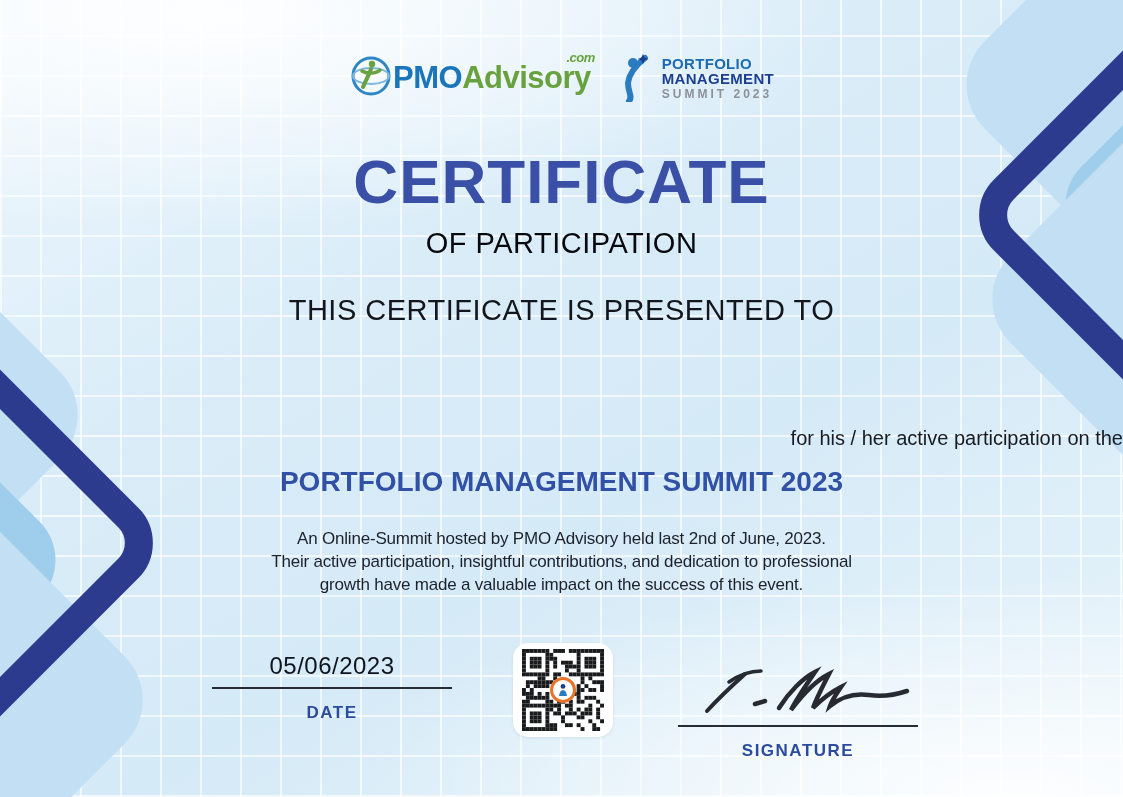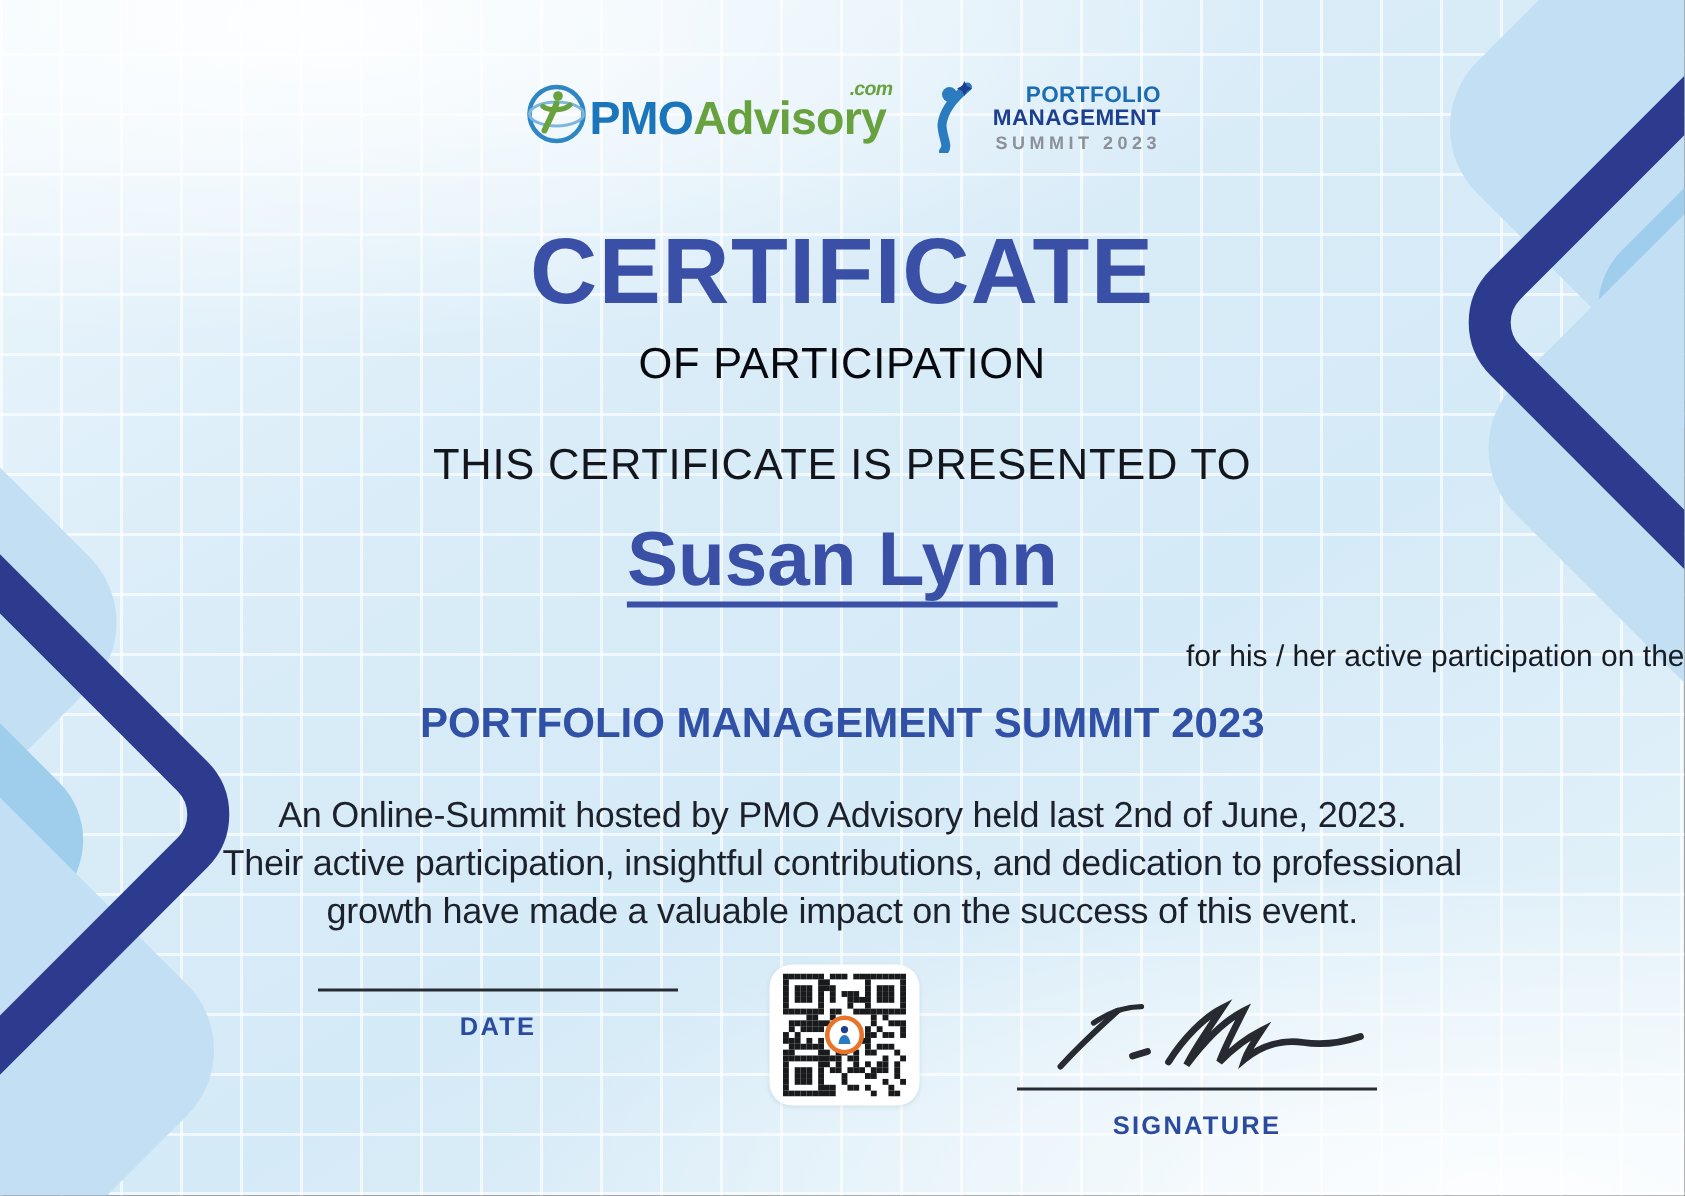--- a/index.html
+++ b/index.html
@@ -27,33 +27,33 @@
   .dG{width:470px;height:470px;left:-399px;top:465px;}
   .dF{width:560px;height:560px;left:-570px;top:235px;}
   
   .content{position:absolute;inset:0;text-align:center;}
   .logos{position:absolute;top:50px;left:0;right:0;display:flex;justify-content:center;align-items:center;gap:30px;}
   .pmo-logo{display:flex;align-items:center;gap:0;}
   .pmo-text{font-weight:700;font-size:31px;letter-spacing:-.5px;position:relative;}
   .pmo-blue{color:#1b75bb;}
   .pmo-green{color:#67a23e;}
   .pmo-com{position:absolute;top:-10px;right:-4px;font-size:13px;color:#67a23e;font-style:italic;font-weight:700;}
-  .summit-logo{display:flex;align-items:center;gap:7px;text-align:right;}
+  .summit-logo{display:flex;align-items:center;gap:7px;text-align:left;}
   .summit-text{line-height:1.02;}
   .summit-l1{font-weight:700;font-size:15px;color:#1c6cb4;letter-spacing:.3px;}
   .summit-l2{font-weight:700;font-size:15px;color:#1c3f90;letter-spacing:.3px;}
   .summit-l3{font-weight:700;font-size:12px;color:#8b9099;letter-spacing:3px;margin-top:2px;}
   .title{position:absolute;top:146px;left:0;right:0;font-size:62px;font-weight:700;color:#3a4fa6;letter-spacing:1px;}
   .subtitle{position:absolute;top:227px;left:0;right:0;font-size:29px;font-weight:400;color:#07090f;letter-spacing:.5px;}
   .presented{position:absolute;top:294px;left:0;right:0;font-size:29px;font-weight:400;color:#13161d;letter-spacing:.5px;}
   .recipient{position:absolute;top:343px;left:0;right:0;font-size:51px;font-weight:700;color:#3a4fa6;}
   .recipient span{text-decoration:underline;text-decoration-thickness:4px;text-underline-offset:11px;}
   .participation{position:absolute;top:427px;left:0;right:0;font-size:20px;color:#171b23;text-align:right;}
   .event-title{position:absolute;top:466px;left:0;right:0;font-size:28px;font-weight:700;color:#3051a5;}
-  .bodytext{position:absolute;top:528px;left:0;right:0;font-size:24px;line-height:1.34;color:#1c212c;letter-spacing:-.2px;}
+  .bodytext{position:absolute;top:528px;left:0;right:0;font-size:17px;line-height:1.34;color:#1c212c;letter-spacing:-.2px;}
   .bodytext span{display:block;}
   
   .sig-block{position:absolute;width:240px;}
   .date-block{left:212px;top:652px;}
   .sign-block{left:678px;top:638px;margin-top:28px;}
   .line{border:none;border-top:2px solid #272c34;margin:7px 0 0 0;width:100%;}
   .date-value{font-size:24px;color:#10141c;letter-spacing:.5px;}
   .block-label{margin-top:14px;font-size:17px;font-weight:700;color:#2b4b9e;letter-spacing:1.5px;}
   .sig-svg{height:52px;display:block;margin:0 auto;}
   .qr-card{position:absolute;left:513px;top:643px;width:100px;height:94px;background:#fff;border-radius:15px;
@@ -106,31 +106,31 @@
           <div class="summit-l1">PORTFOLIO</div>
           <div class="summit-l2">MANAGEMENT</div>
           <div class="summit-l3">SUMMIT 2023</div>
         </span>
       </div>
     </div>
 
     <div class="title">CERTIFICATE</div>
     <div class="subtitle">OF PARTICIPATION</div>
     <div class="presented">THIS CERTIFICATE IS PRESENTED TO</div>
-    <div class="recipient"><span>Susan Lynn</span></div>
     <div class="participation">for his / her active participation on the</div>
     <div class="event-title">PORTFOLIO MANAGEMENT SUMMIT 2023</div>
 
     <div class="bodytext">
       <span>An Online-Summit hosted by PMO Advisory held last 2nd of June, 2023.</span>
       <span>Their active participation, insightful contributions, and dedication to professional</span>
       <span>growth have made a valuable impact on the success of this event.</span>
     </div>
 
     <div class="sig-block date-block">
+      <div class="date-value">05/06/2023</div>
       <hr class="line">
       <div class="block-label">DATE</div>
     </div>
 
     <div class="qr-card">
       <div class="qr-wrap">
         <svg id="qr" width="82" height="82" viewBox="0 0 84 84">
             <rect x="0" y="0" width="4" height="4" fill="#191a1c"></rect>
             <rect x="4" y="0" width="4" height="4" fill="#191a1c"></rect>
             <rect x="8" y="0" width="4" height="4" fill="#191a1c"></rect>

